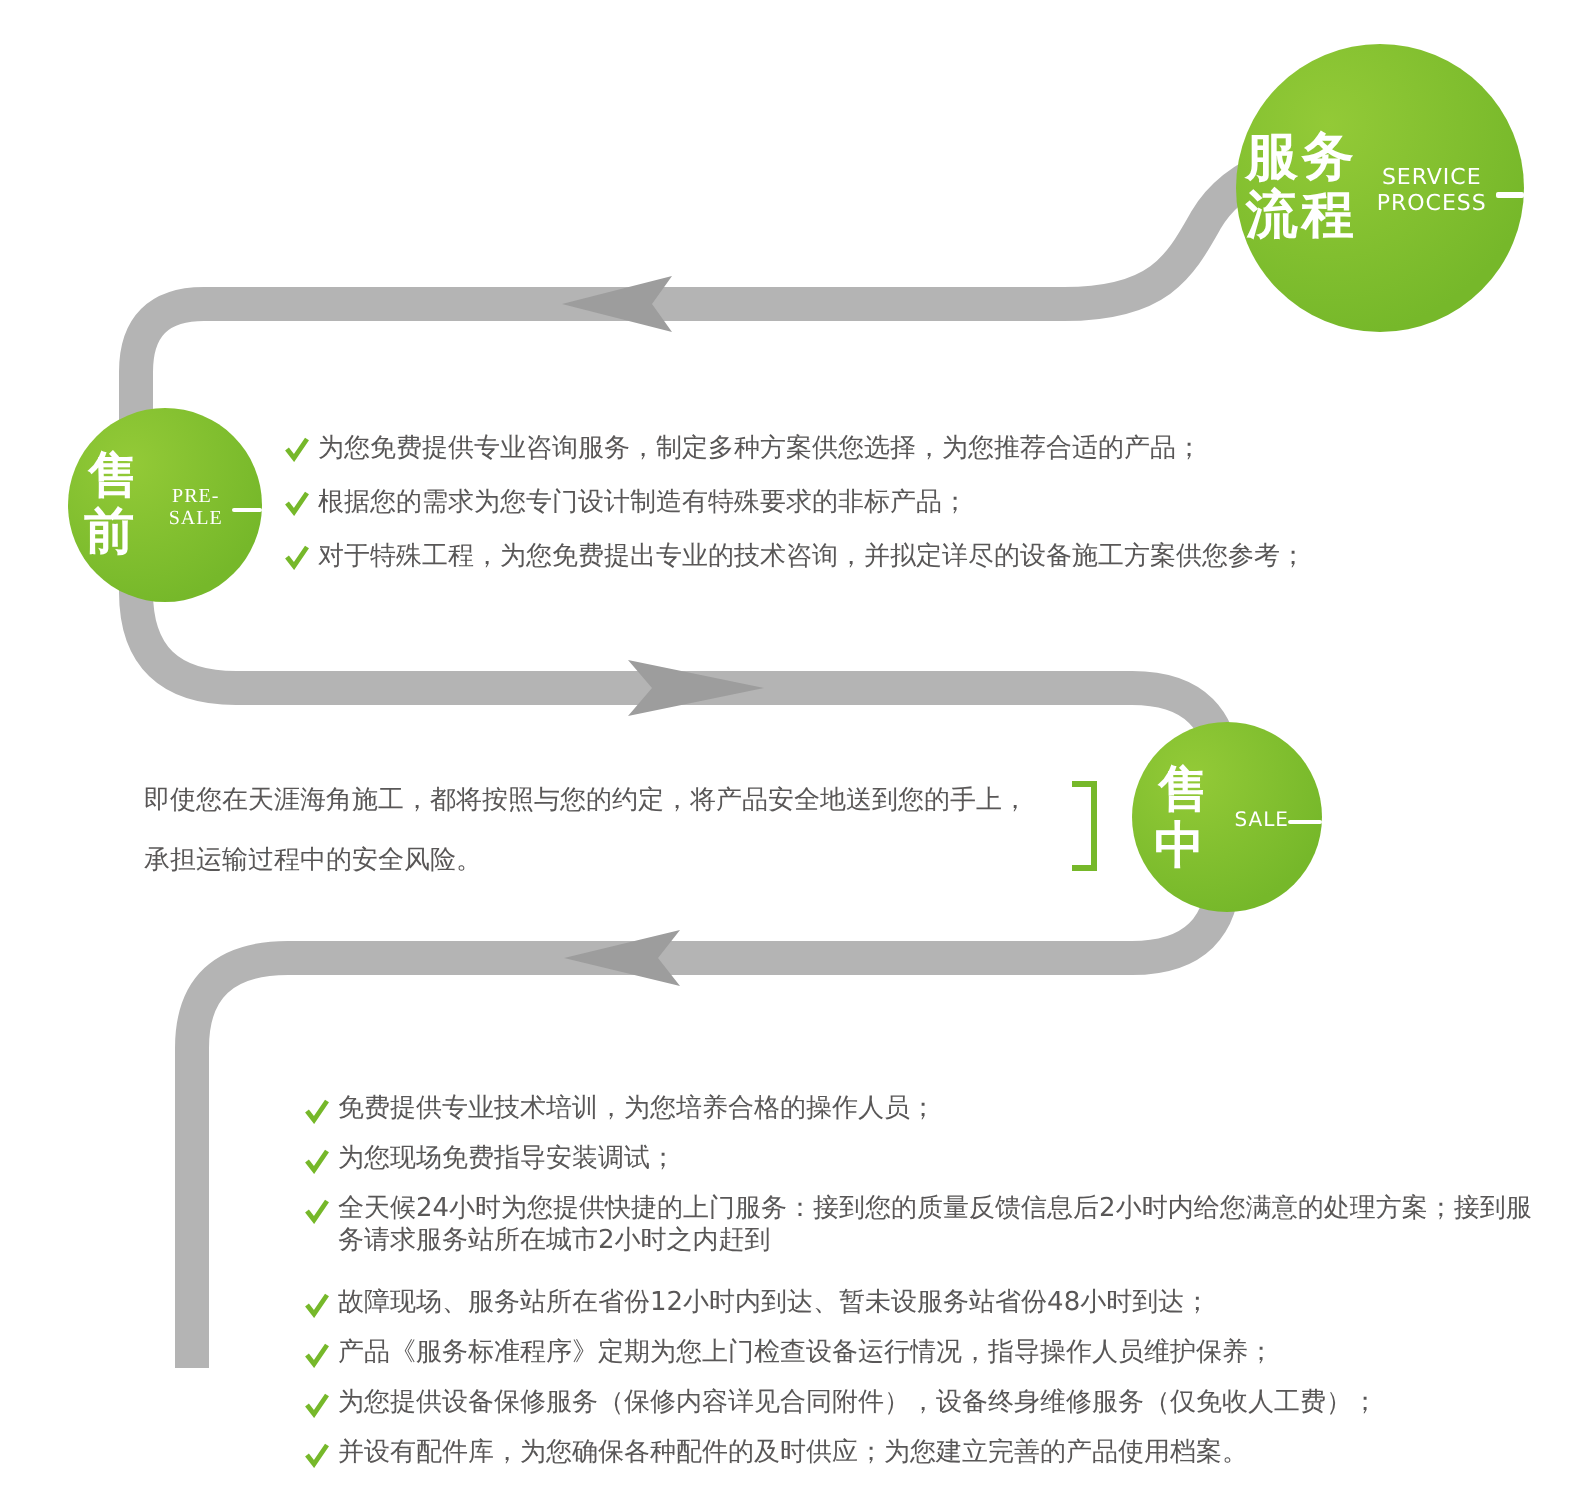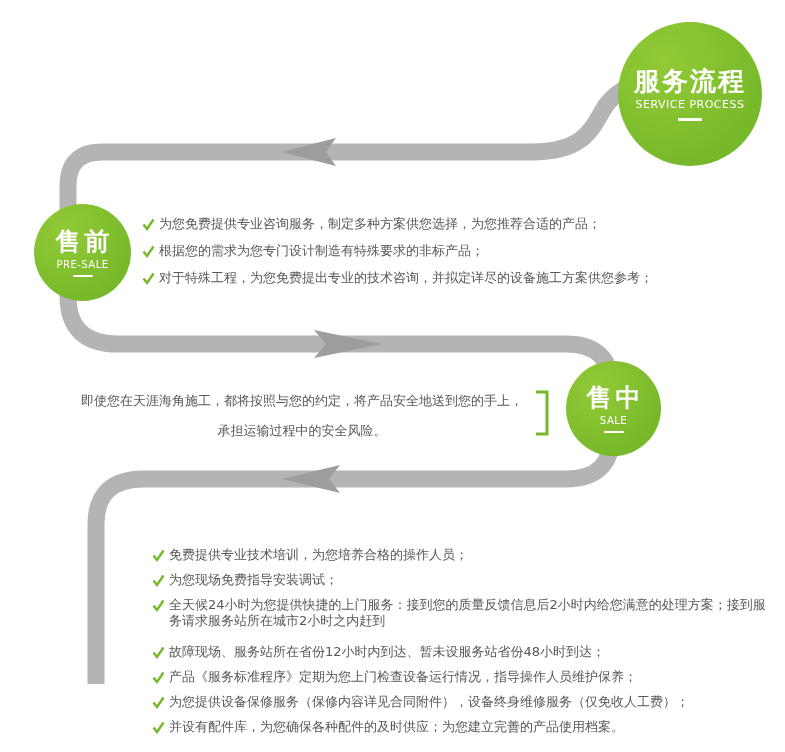--- a/index.html
+++ b/index.html
@@ -7,32 +7,32 @@
     position:relative; width:785px; height:752px; background:#fff; overflow:hidden;
     font-family:"DejaVu Sans","Liberation Sans",sans-serif;
     color:var(--text);
   }
   svg.flow { position:absolute; left:0; top:0; }
 
   
   .circle {
     position:absolute; border-radius:50%;
     background:radial-gradient(circle at 32% 28%, var(--green-light) 0%, var(--green) 75%);
-    display:flex; flex-direction:column; align-items:center; justify-content:center;
+    display:flex; align-items:center; justify-content:center;
     color:#fff; text-align:center;
   }
   .c-title { font-weight:bold; line-height:1.1; }
   .c-sub   { margin-top:3px; letter-spacing:0.5px; line-height:1.1;text-align:center; }
   .c-line  { width:24px; height:3px; background:#fff; margin-top:7px; border-radius:1px; }
 
   .big { left:618px; top:22px;  width:144px; height:144px; }
   .big .c-title { font-size:26px; letter-spacing:2px; }
   .big .c-sub   { font-size:11px; }
 
-  .pre { left:34px;  top:204px; width:97px;  height:97px; }
+  .pre { left:34px;  top:204px; width:97px;  height:97px;font-family:Liberation Serif, serif; }
   .mid { left:566px; top:361px; width:95px;  height:95px; }
   .aft { left:28px;  top:637px; width:111px; height:111px; }
   .pre .c-title, .mid .c-title, .aft .c-title { font-size:25px; letter-spacing:4px; text-indent:4px; }
   .pre .c-sub, .mid .c-sub { font-size:10px; }
   .aft .c-sub { font-size:9.5px; letter-spacing:0; }
   .pre .c-line, .mid .c-line, .aft .c-line { width:20px; height:2px; margin-top:5px; }
 
   
   .list { position:absolute; }
   .presale-list { left:142px; top:216px; width:640px;font-family:Liberation Mono, monospace; }
@@ -40,21 +40,21 @@
   .row { display:flex; align-items:flex-start; margin-bottom:10px; font-size:13px; line-height:17px; }
   .after-list .row { margin-bottom:9px; line-height:16px; }
   .row.mb-lg { margin-bottom:15px; }
   .tick { flex:0 0 17px; margin-top:2px; }
   .tick svg { display:block; }
   .txt { flex:1 1 auto; }
 
   
   .sale-block {
     position:absolute; left:72px; top:392px; width:460px;
-    text-align:center; font-size:13px; line-height:17px;
+    text-align:left; font-size:13px; line-height:17px;
   }
   .sale-line2 { margin-top:13px; }
 </style>
 </head>
 <body>
 
 <div class="canvas">
 
   <svg class="flow" width="785" height="752" viewBox="0 0 785 752">
     <path d="M 705 68

